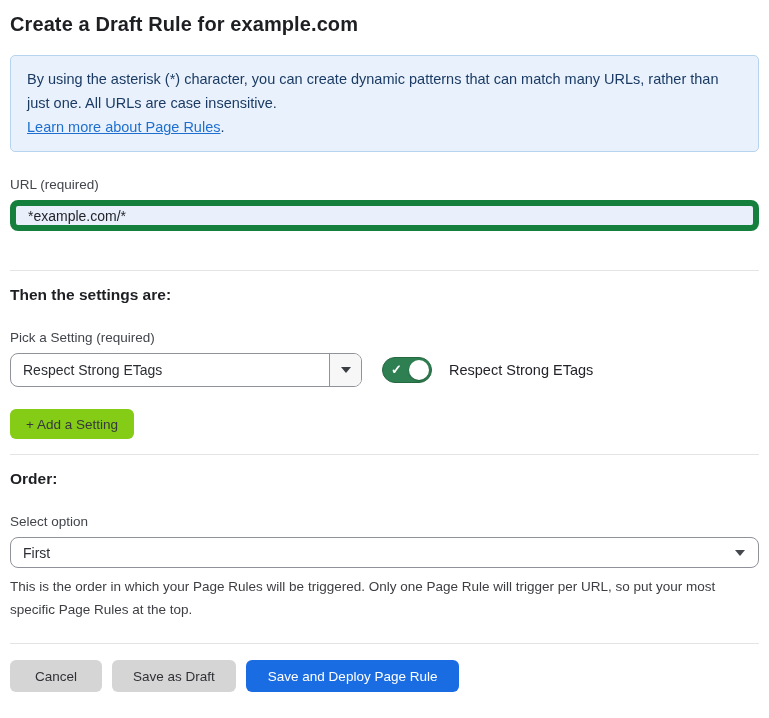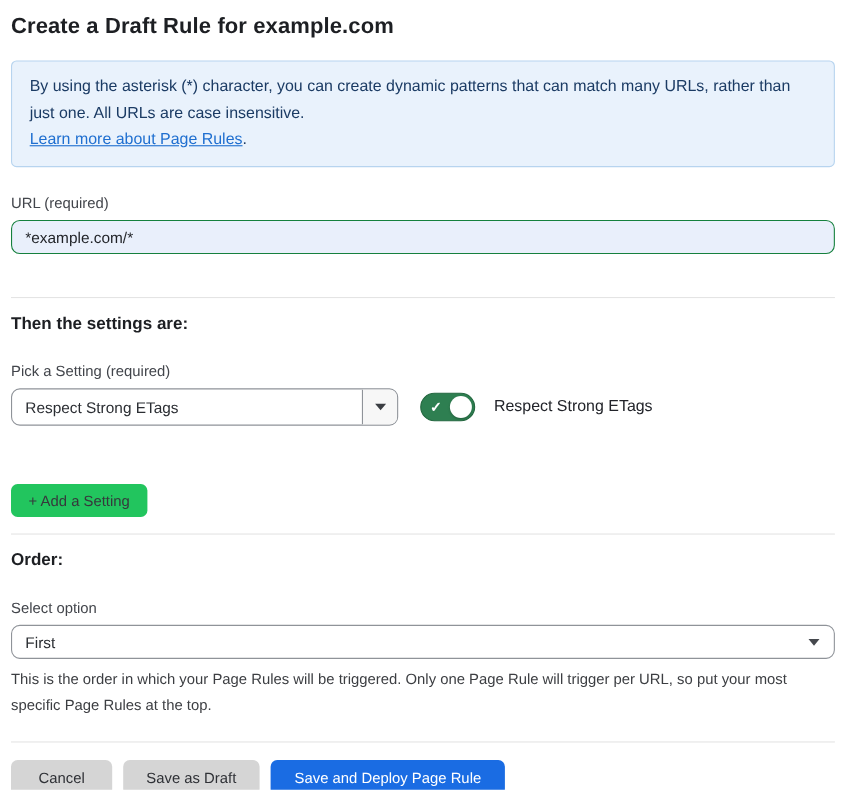--- a/index.html
+++ b/index.html
@@ -47,21 +47,21 @@
     line-height: 17px;
     color: #42454b;
   }
 
   .url-input {
     display: block;
     margin-top: 7px;
     width: 100%;
     height: 31px;
     background: #e9effb;
-    border: 1px solid #15803d;
+    border: 6px solid #15803d;
     border-radius: 8px;
     padding: 0 12px;
     font-family: "Liberation Sans", sans-serif;
     font-size: 14px;
     color: #1f2126;
     outline: none;
   }
 
   hr.divider {
     border: none;
@@ -151,25 +151,25 @@
     background: #ffffff;
     box-shadow: 0 1px 2px rgba(0,0,0,.25);
   }
   .toggle-label {
     margin-left: 17px;
     font-size: 14.5px;
     color: #22242a;
   }
 
   .add-setting-btn {
-    margin-top: 53px;
+    margin-top: 22px;
     display: inline-block;
     height: 30px;
     padding: 0 16px;
-    background: #22c55e;
+    background: #84cc16;
     border: none;
     border-radius: 6px;
     font-family: "Liberation Sans", sans-serif;
     font-size: 13.5px;
     color: #36383c;
     cursor: pointer;
   }
 
   .select-full {
     margin-top: 7px;

